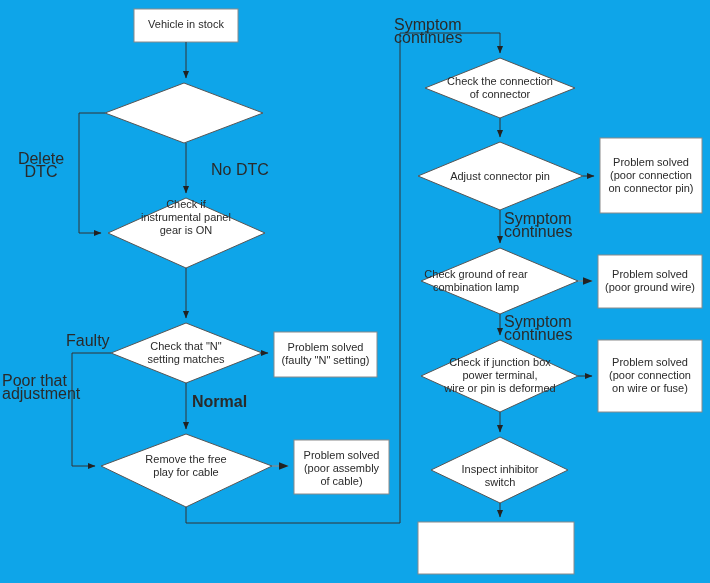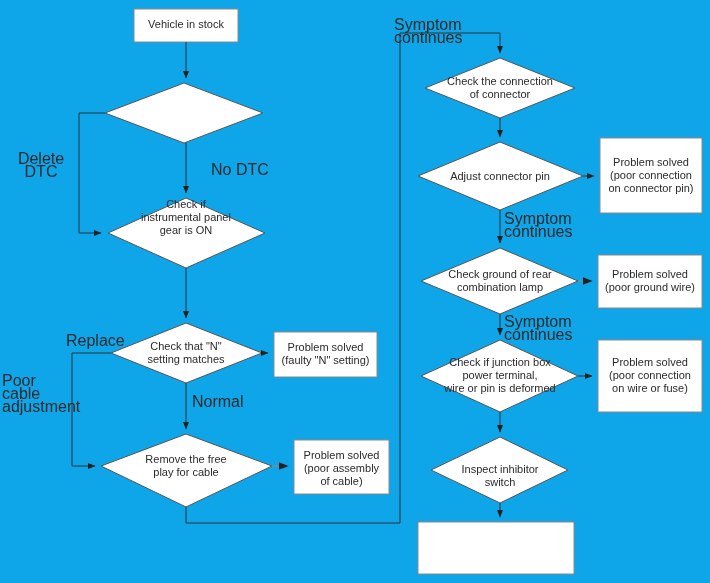--- a/index.html
+++ b/index.html
@@ -160,35 +160,35 @@
 
   <div class="node-text" style="left:292px; top:449px; width:99px;">Problem solved
 (poor assembly
 of cable)</div>
 
   <div class="edge-label" style="left:8px; top:152px; width:66px;">Delete
 DTC</div>
 
   <div class="edge-label" style="left:192px; top:163px; width:66px; text-align:left;margin-left:19px;">No DTC</div>
 
-  <div class="edge-label" style="left:66px; top:334px; width:50px; text-align:left;">Replace</div>
-
-  <div class="edge-label" style="left:192px; top:395px; width:58px; text-align:left;">Normal</div>
-
-  <div class="edge-label" style="left:2px; top:374px; width:68px; text-align:left;">Poor cable
+  <div class="edge-label" style="left:66px; top:334px; width:50px; text-align:left;">Faulty</div>
+
+  <div class="edge-label" style="left:192px; top:395px; width:58px; text-align:left;font-weight:bold;">Normal</div>
+
+  <div class="edge-label" style="left:2px; top:374px; width:68px; text-align:left;">Poor that
 adjustment</div>
 
   <div class="edge-label" style="left:394px; top:18px; width:120px; text-align:left;">Symptom continues</div>
 
   <div class="node-text" style="left:430px; top:170px; width:140px;">Adjust connector pin</div>
 
   <div class="node-text" style="left:428px; top:75px; width:144px;">Check the connection
 of connector</div>
 
-  <div class="node-text" style="left:428px; top:268px; width:144px;">Check ground of rear
+  <div class="node-text" style="left:404px; top:268px; width:144px;">Check ground of rear
 combination lamp</div>
 
   <div class="node-text" style="left:436px; top:463px; width:128px;">Inspect inhibitor
 switch</div>
 
   <div class="node-text" style="left:424px; top:356px; width:152px;">Check if junction box
 power terminal,
 wire or pin is deformed</div>
 
   <div class="node-text" style="left:598px; top:156px; width:106px;">Problem solved

